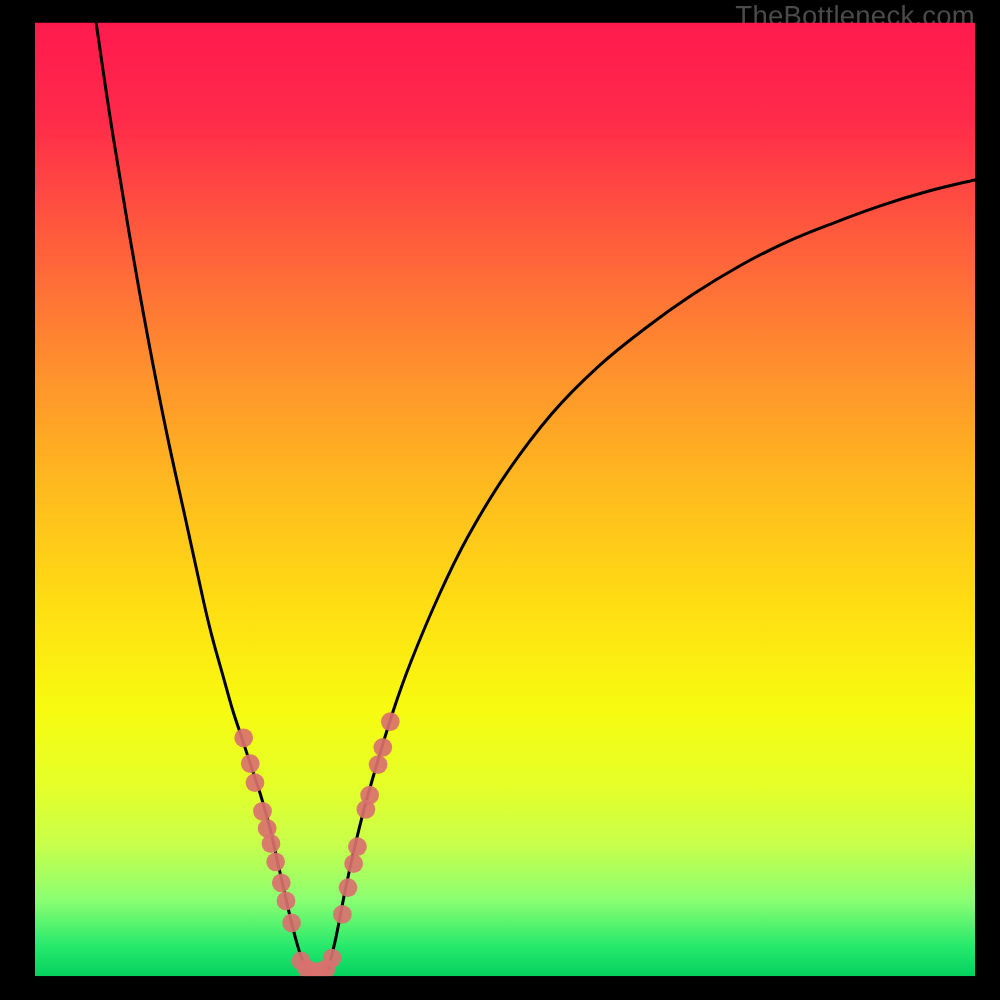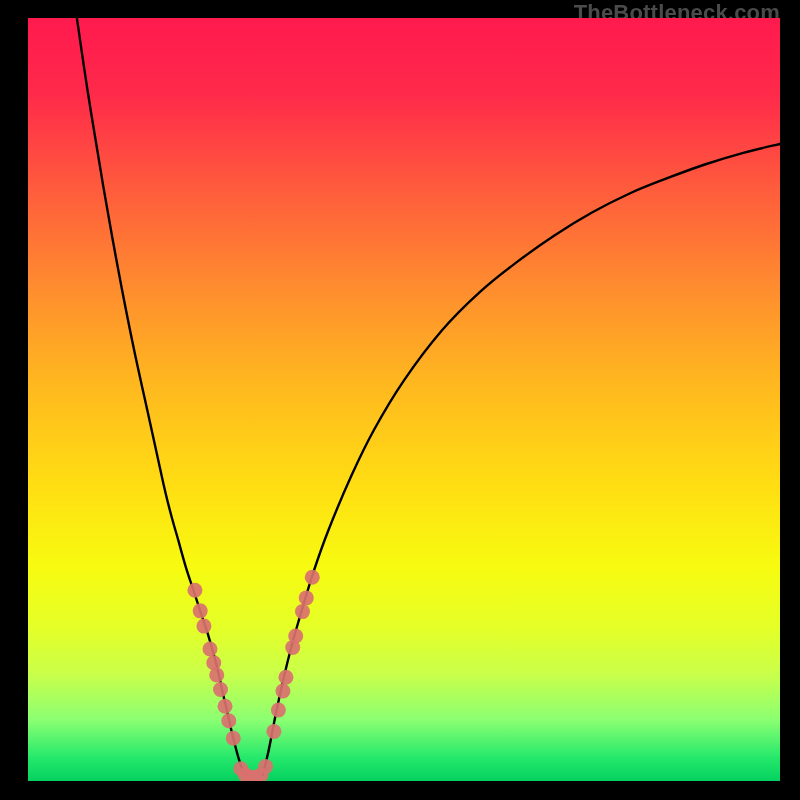--- a/index.html
+++ b/index.html
@@ -45,21 +45,21 @@
       #24e86b 97%,
       #05d160 100%
     );
   }
   .watermark {
     position: absolute;
     top: 0;
     right: 20px;
     color: #4b4b4b;
     font-size: 22px;
-    font-weight: 700;
+    font-weight: 400;
     letter-spacing: 0.2px;
   }
   svg.curve {
     position: absolute;
     inset: 0;
     width: 100%;
     height: 100%;
   }
 </style>
 </head>

